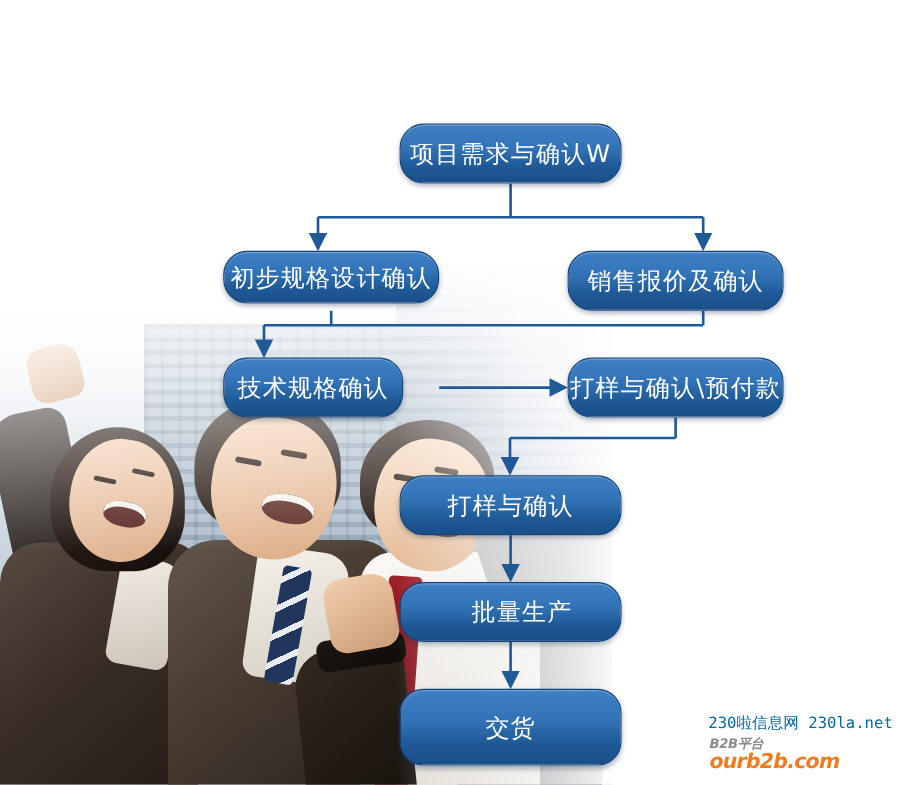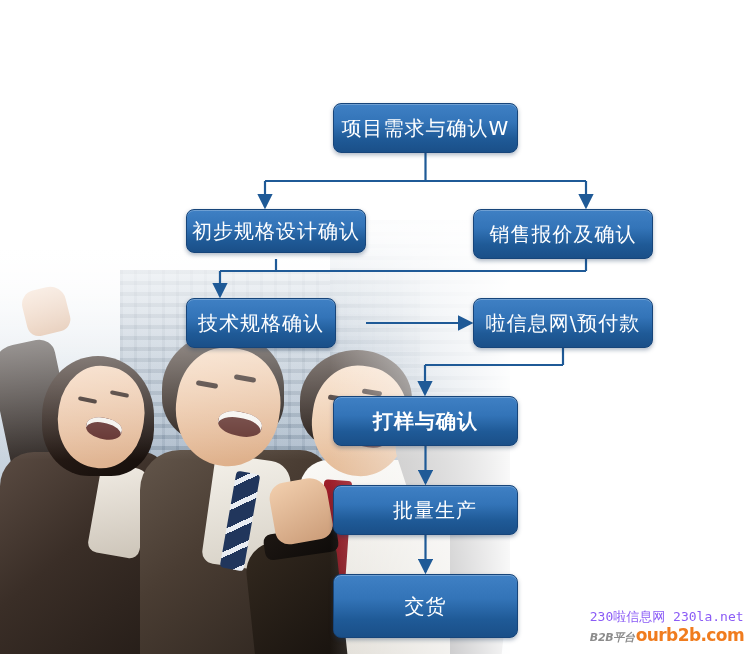--- a/index.html
+++ b/index.html
@@ -244,74 +244,76 @@
   }
 
   
   #flow { position: absolute; left: 0; top: 0; width: 750px; height: 654px; }
 
   .node {
     position: absolute;
     display: flex;
     align-items: center;
     justify-content: center;
-    border-radius: 8px;
+    border-radius: 20px;
     background: linear-gradient(to bottom, #3f80c4 0%, #3374b8 38%, #1f5a97 72%, #1a4f88 100%);
     border: 1px solid #17457a;
     box-shadow: 0 2px 4px rgba(20,50,85,0.35), inset 0 1px 0 rgba(255,255,255,0.25);
     color: #ffffff;
     font-size: 20px;
     font-weight: normal;
     white-space: nowrap;
     overflow: hidden;
     letter-spacing: 1px;
   }
 
   #node-req    { left: 333px; top: 103px; width: 185px; height: 50px; }
   #node-spec   { left: 186px; top: 209px; width: 180px; height: 44px; }
   #node-quote  { left: 473px; top: 209px; width: 180px; height: 50px; }
   #node-tech   { left: 186px; top: 298px; width: 150px; height: 50px; }
   #node-contract { left: 473px; top: 298px; width: 180px; height: 50px; }
-  #node-sample { left: 333px; top: 396px; width: 185px; height: 50px; font-weight: bold; }
+  #node-sample { left: 333px; top: 396px; width: 185px; height: 50px; }
   #node-mass   { left: 333px; top: 485px; width: 185px; height: 50px; padding-left: 19px; }
   #node-deliver{ left: 333px; top: 574px; width: 185px; height: 64px; }
 
   #connectors { position: absolute; left: 0; top: 0; width: 750px; height: 654px; pointer-events: none; }
 
   
   #watermark {
     position: absolute;
     right: 6px;
     bottom: 8px;
     text-align: left;
     line-height: 1.15;
   }
   #wm-line1 {
     font-size: 13px;
-    color: #8b5cf6;
+    color: #0369a1;
     font-family: "DejaVu Sans Mono", "Liberation Mono", monospace;
     letter-spacing: 0px;
     white-space: nowrap;
   }
   #wm-line2 {
     margin-top: 2px;
     white-space: nowrap;
     display: flex;
     align-items: baseline;
+    flex-direction: column;
   }
   #wm-b2b {
     font-size: 11px;
     font-weight: bold;
     font-style: italic;
     color: #8c8c8c;
     letter-spacing: -0.3px;
   }
   #wm-domain {
     font-size: 17px;
     font-weight: bold;
+    font-style: italic;
     color: #f07c1e;
     letter-spacing: -0.6px;
     margin-left: 1px;
     text-align: right;
   }
 </style>
 </head>
 <body>
 
 <div id="page">
@@ -387,21 +389,21 @@
 
       <path d="M 425.5 535 L 425.5 572" marker-end="url(#arrow)"></path>
     </g>
   </svg>
 
   <div id="flow">
     <div class="node" id="node-req">项目需求与确认W</div>
     <div class="node" id="node-spec">初步规格设计确认</div>
     <div class="node" id="node-quote">销售报价及确认</div>
     <div class="node" id="node-tech">技术规格确认</div>
-    <div class="node" id="node-contract">啦信息网\预付款</div>
+    <div class="node" id="node-contract">打样与确认\预付款</div>
     <div class="node" id="node-sample">打样与确认</div>
     <div class="node" id="node-mass">批量生产</div>
     <div class="node" id="node-deliver">交货</div>
   </div>
 
   <div id="watermark">
     <div id="wm-line1">230啦信息网  230la.net</div>
     <div id="wm-line2">
       <span id="wm-b2b">B2B平台</span>
       <span id="wm-domain">ourb2b.com</span>

